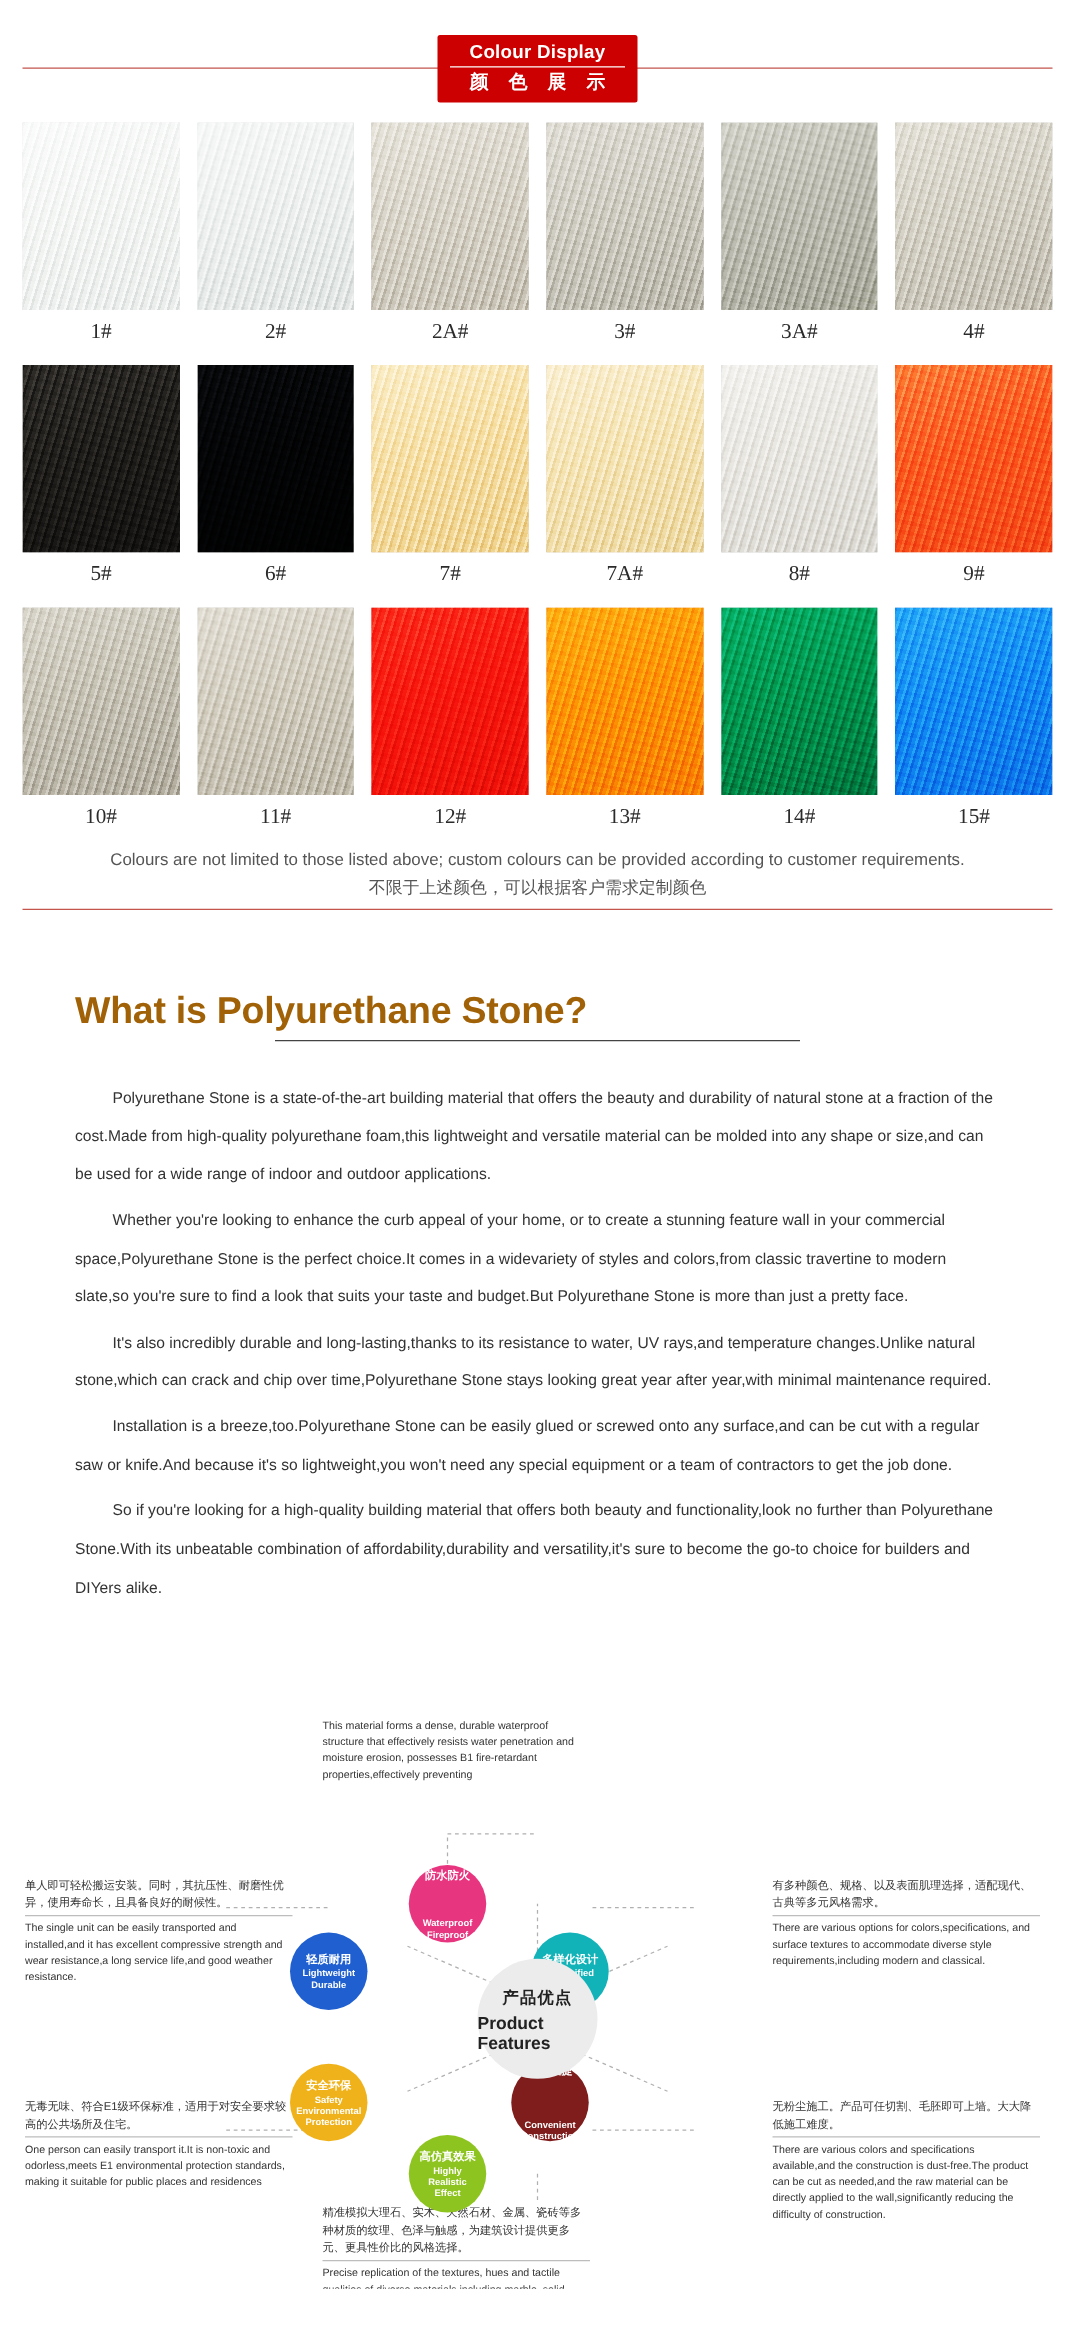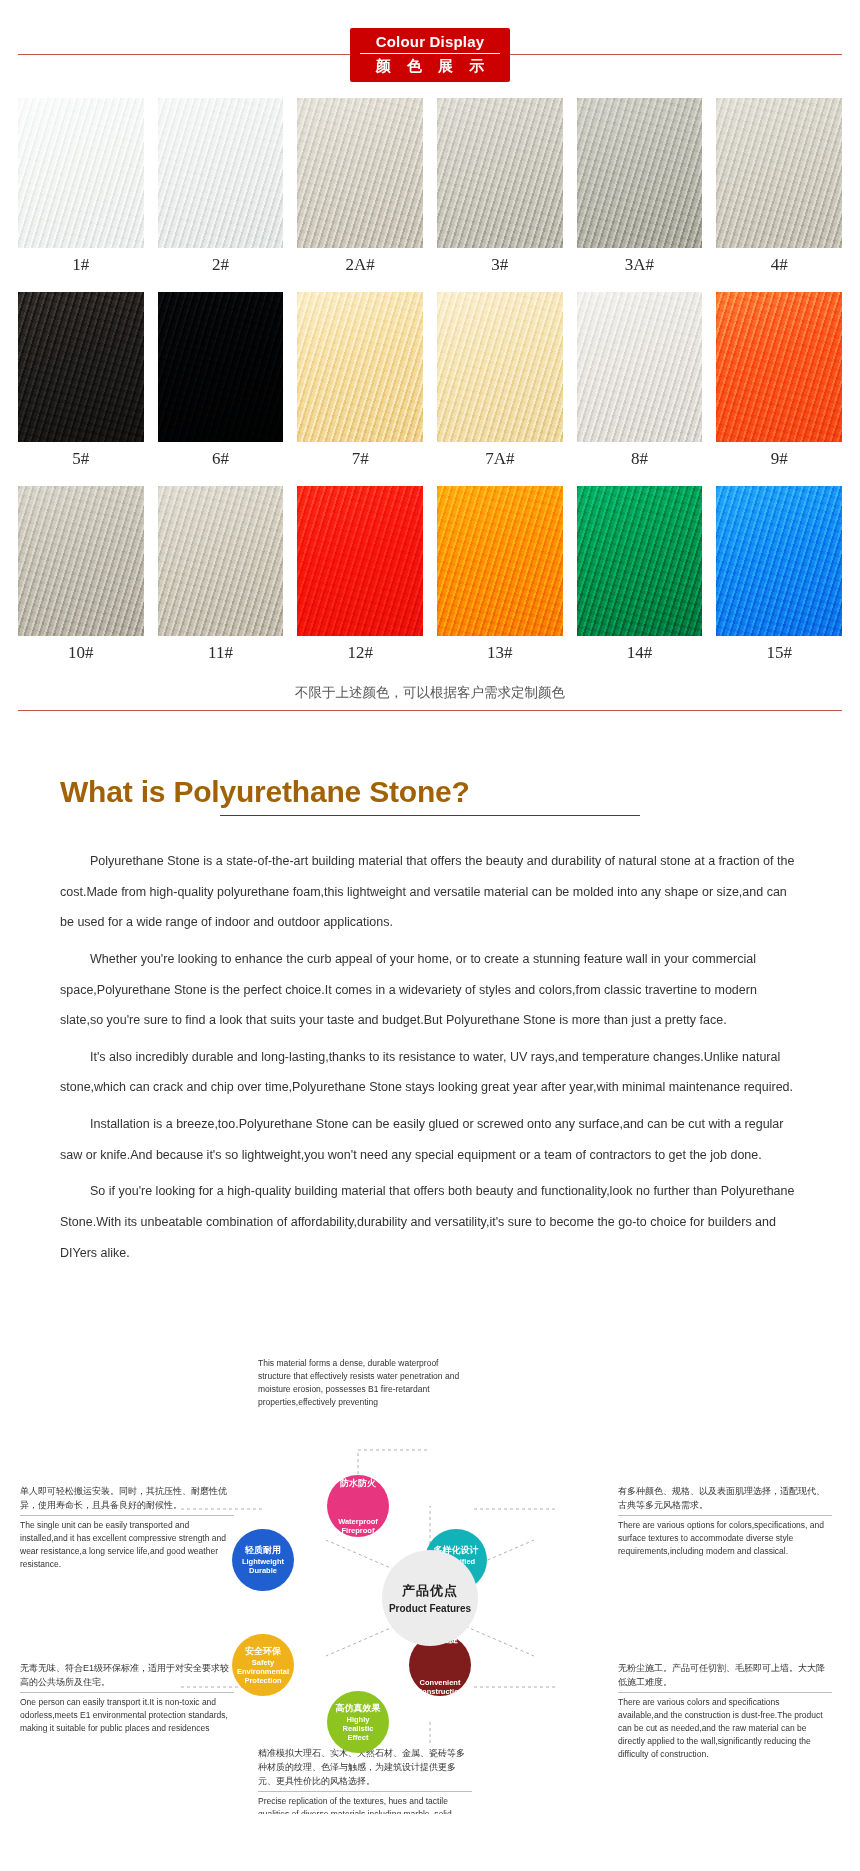--- a/index.html
+++ b/index.html
@@ -155,21 +155,21 @@
     justify-content: center;
     z-index: 5;
   }
   .hub .hub-cn {
     font-size: 13px;
     font-weight: bold;
     color: #222;
     letter-spacing: 1px;
   }
   .hub .hub-en {
-    font-size: 10px;
+    font-size: 14px;
     font-weight: bold;
     color: #222;
     margin-top: 3px;
   }
   .bubble {
     position: absolute;
     width: 62px;
     height: 62px;
     border-radius: 50%;
     color: #fff;
@@ -332,20 +332,21 @@
         <div class="swatch-label">14#</div>
       </div>
       <div class="swatch-cell">
         <div class="swatch-img">
           <div class="tex" style="background: repeating-linear-gradient(107deg, rgb(28, 105, 182) 0px, rgb(28, 105, 182) 2px, rgb(46, 132, 216) 2px, rgb(46, 132, 216) 5px, rgb(90, 163, 230) 5px, rgb(90, 163, 230) 7px), repeating-linear-gradient(13deg, rgba(0, 0, 0, 0.1) 0px, rgba(0, 0, 0, 0.1) 3px, rgba(255, 255, 255, 0.1) 3px, rgba(255, 255, 255, 0.1) 8px), linear-gradient(160deg, rgb(90, 163, 230), rgb(46, 132, 216) 45%, rgb(28, 105, 182)); background-blend-mode: overlay, soft-light, normal;"></div>
         </div>
         <div class="swatch-label">15#</div>
       </div>
     </div>
 
+  <div class="colour-note-en">Colours are not limited to those listed above; custom colours can be provided according to customer requirements.</div>
   <div class="colour-note-cn">不限于上述颜色，可以根据客户需求定制颜色</div>
   <div class="divider-red"></div>
 </section>
 
 <section class="article">
   <h1>What is Polyurethane Stone?</h1>
   <div class="h1-rule"></div>
   <div id="article-body">
       <p>Polyurethane Stone is a state-of-the-art building material that offers the beauty and durability of natural stone at a fraction of the cost.Made from high-quality polyurethane foam,this lightweight and versatile material can be molded into any shape or size,and can be used for a wide range of indoor and outdoor applications.</p>
       <p>Whether you're looking to enhance the curb appeal of your home, or to create a stunning feature wall in your commercial space,Polyurethane Stone is the perfect choice.It comes in a widevariety of styles and colors,from classic travertine to modern slate,so you're sure to find a look that suits your taste and budget.But Polyurethane Stone is more than just a pretty face.</p>

